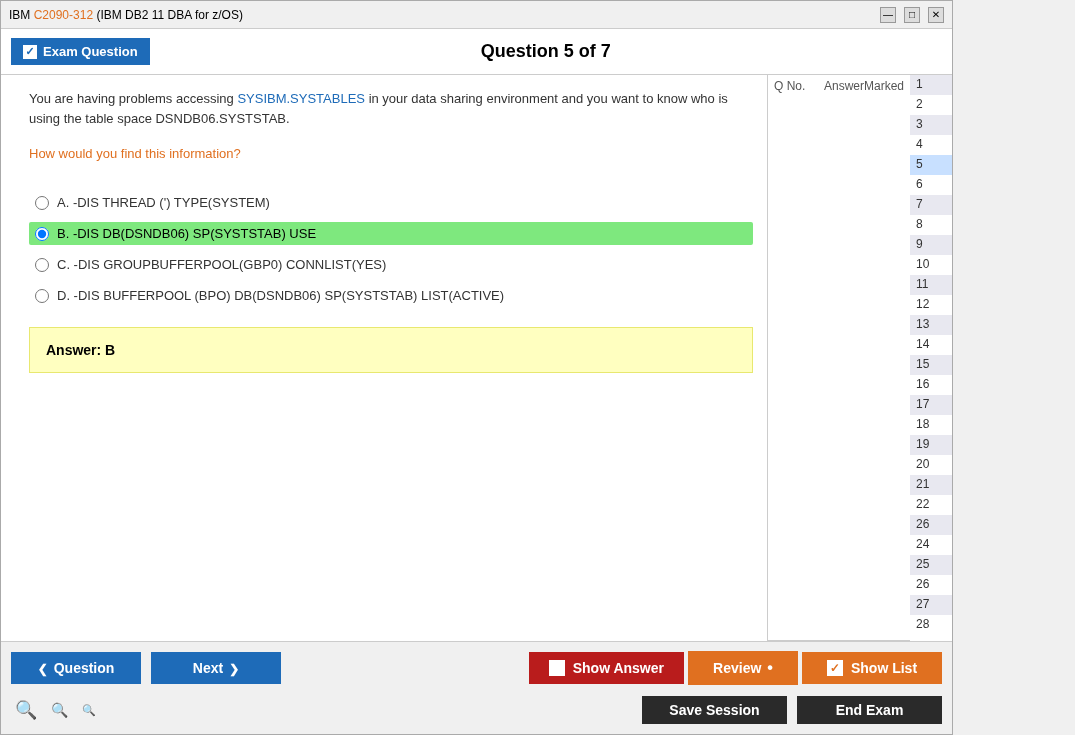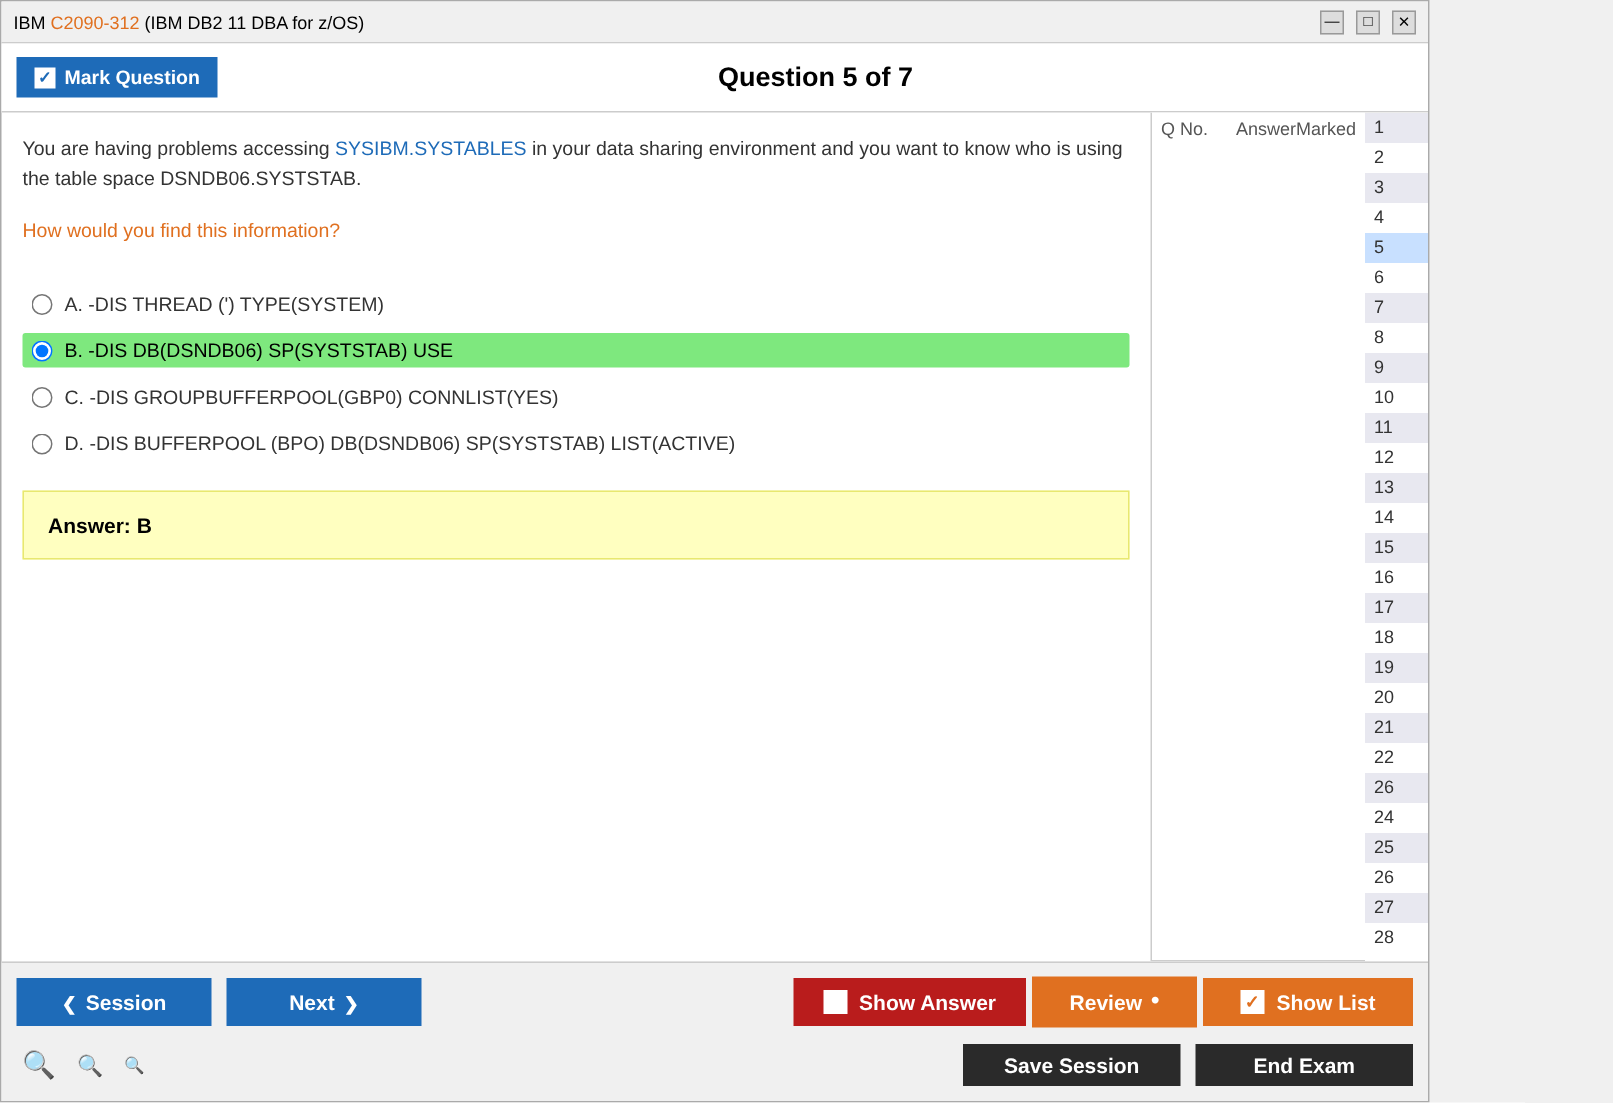--- a/index.html
+++ b/index.html
@@ -20,21 +20,21 @@
     .toolbar { background: #fff; height: 46px; display: flex; align-items: center; padding: 0 10px; border-bottom: 1px solid #ccc; flex-shrink: 0; }
     .mark-question-btn { background: #1e6bb8; color: #fff; border: none; padding: 6px 12px; font-size: 13px; font-weight: bold; cursor: pointer; display: flex; align-items: center; gap: 6px; }
     .mark-question-btn .chk-icon { width: 14px; height: 14px; background: #fff; display: inline-flex; align-items: center; justify-content: center; }
     .mark-question-btn .chk-icon::before { content: '✓'; color: #1e6bb8; font-size: 11px; font-weight: bold; }
     .question-title { flex: 1; text-align: center; font-size: 18px; font-weight: bold; color: #000; }
 
     
     .main { display: flex; flex: 1; overflow: hidden; }
 
     
-    .question-area { flex: 1; padding: 14px 14px 0 14px; overflow-y: auto; display: flex; flex-direction: column; gap: 12px; }
+    .question-area { flex: 1; padding: 14px 14px 0 28px; overflow-y: auto; display: flex; flex-direction: column; gap: 12px; }
     .question-text { font-size: 13px; color: #333; line-height: 1.5; }
     .question-text span.highlight { color: #1e6bb8; }
     .how-text { color: #e07020; font-size: 13px; margin-top: 6px; }
 
     .options { display: flex; flex-direction: column; gap: 8px; margin-top: 18px; }
     .option { display: flex; align-items: center; gap: 8px; font-size: 13px; cursor: pointer; padding: 4px 6px; border-radius: 2px; }
     .option.selected { background: #7ee87e; border-radius: 2px; }
     .option input[type="radio"] { margin: 0; width: 14px; height: 14px; flex-shrink: 0; }
     .option-label { color: #333; }
     .option.selected .option-label { color: #000; }
@@ -85,21 +85,21 @@
     <div class="titlebar-btns">
       <div class="titlebar-btn">—</div>
       <div class="titlebar-btn">□</div>
       <div class="titlebar-btn">✕</div>
     </div>
   </div>
 
   <div class="toolbar">
     <button class="mark-question-btn">
       <span class="chk-icon"></span>
-      <span>Mark Question</span>
+      <span>Exam Question</span>
     </button>
     <div class="question-title">Question 5 of 7</div>
   </div>
 
   <div class="main">
 
     <div class="question-area">
       <div class="question-text">
         You are having problems accessing <span class="highlight">SYSIBM.SYSTABLES</span> in your data sharing environment and you want to know who is using the table space DSNDB06.SYSTSTAB.
       </div>
@@ -276,21 +276,21 @@
             <span></span>
           </div>
         </div>
     </div>
   </div>
 
   <div class="bottom-bar">
     <div class="bottom-btns">
       <button class="btn-prev">
         <span class="chevron-left"></span>
-        <span>Session</span>
+        <span>Question</span>
       </button>
       <button class="btn-next">
         <span>Next</span>
         <span class="chevron-right"></span>
       </button>
       <div class="spacer"></div>
       <button class="btn-show-answer">
         <span class="chk-sq"></span>
         <span>Show Answer</span>
       </button>

